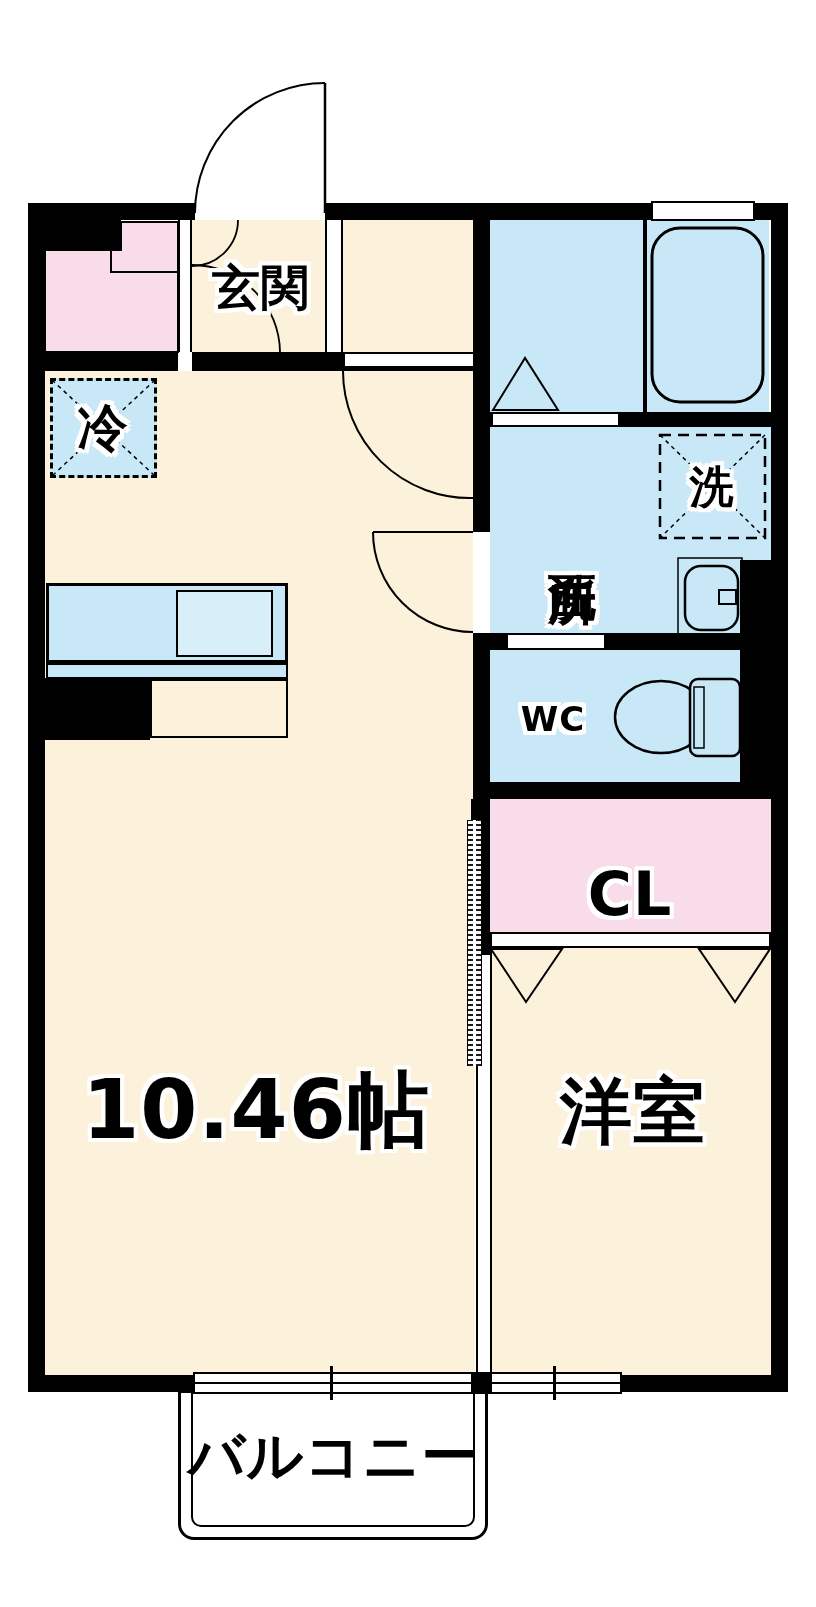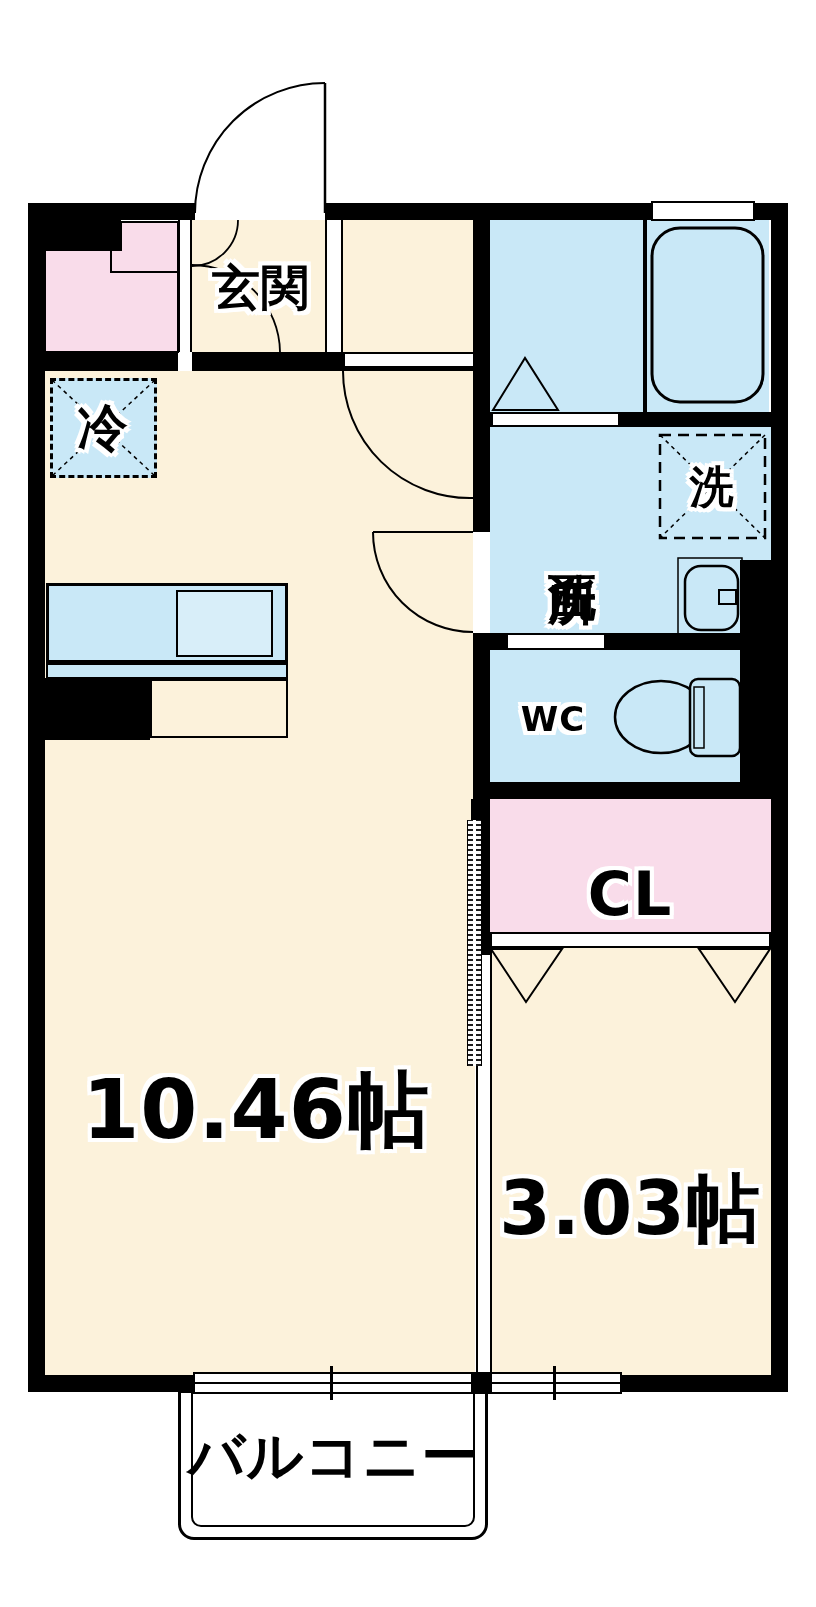--- a/index.html
+++ b/index.html
@@ -128,16 +128,16 @@
     <path d="M699,949 L770,949 L735,1002 Z" fill="none" stroke="#000" stroke-width="2"></path>
   </svg>
 
   <div class="lbl" style="left:261px;top:288px;font-size:48px;">玄関</div>
   <div class="lbl vert" style="left:573px;top:538px;font-size:48px;transform:translate(-50%,-50%);">洗面所</div>
   <div class="lbl" style="left:712px;top:487px;font-size:44px;">洗</div>
   <div class="lbl" style="left:103px;top:428px;font-size:50px;">冷</div>
   <div class="lbl" style="left:553px;top:719px;font-size:34px;">WC</div>
   <div class="lbl" style="left:630px;top:866px;font-size:60px;margin-top:28px;">CL</div>
   <div class="lbl" style="left:256px;top:1111px;font-size:82px;">10.46帖</div>
-  <div class="lbl" style="left:630px;top:1210px;font-size:74px;">3.03帖</div>
+  <div class="lbl" style="left:633px;top:1112px;font-size:72px;">洋室</div>
   <div class="lbl" style="left:333px;top:1457px;font-size:56px;text-shadow:none;">バルコニー</div>
 
 </div>
 
 </body></html>

